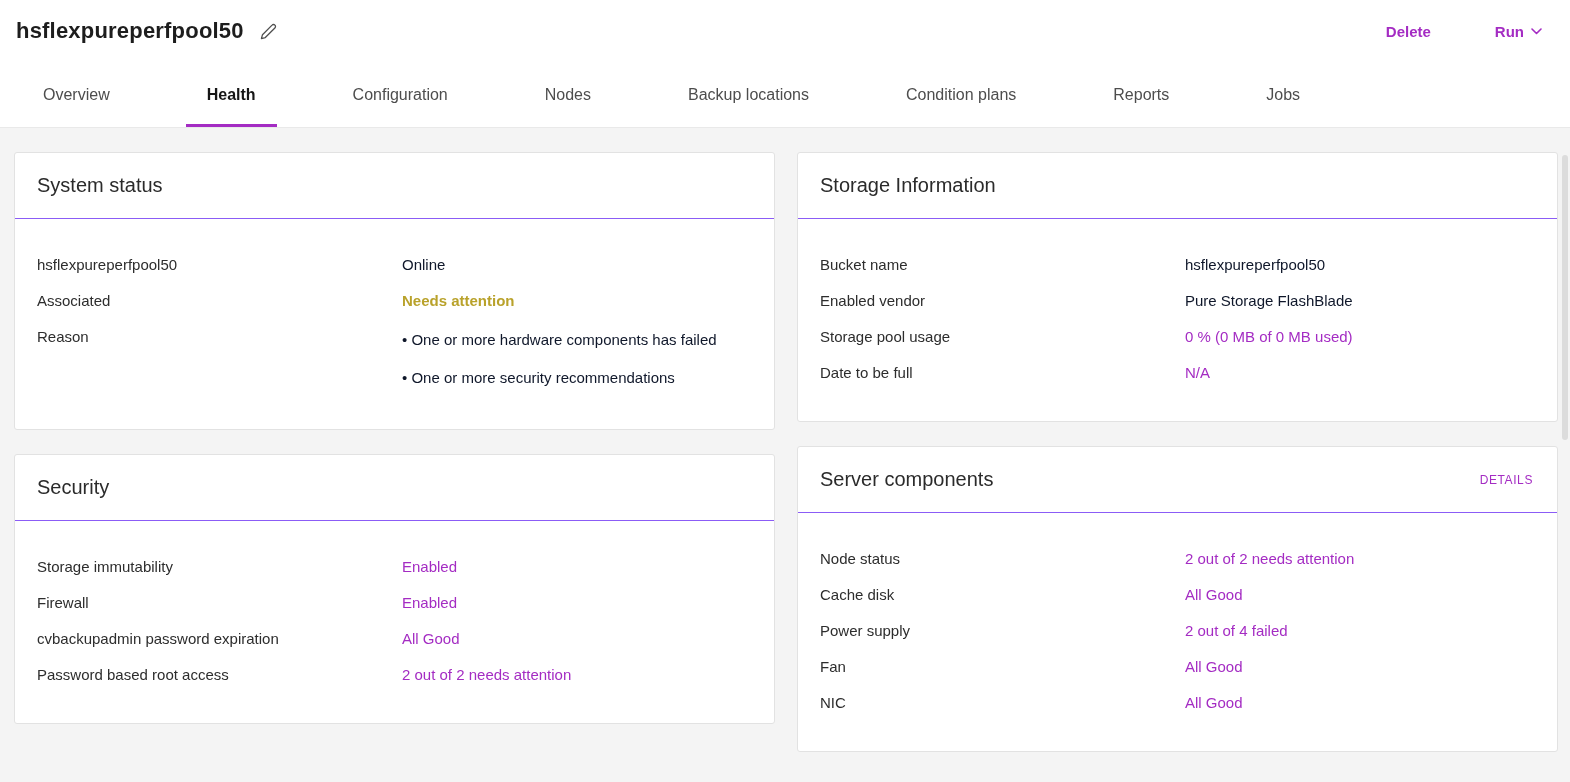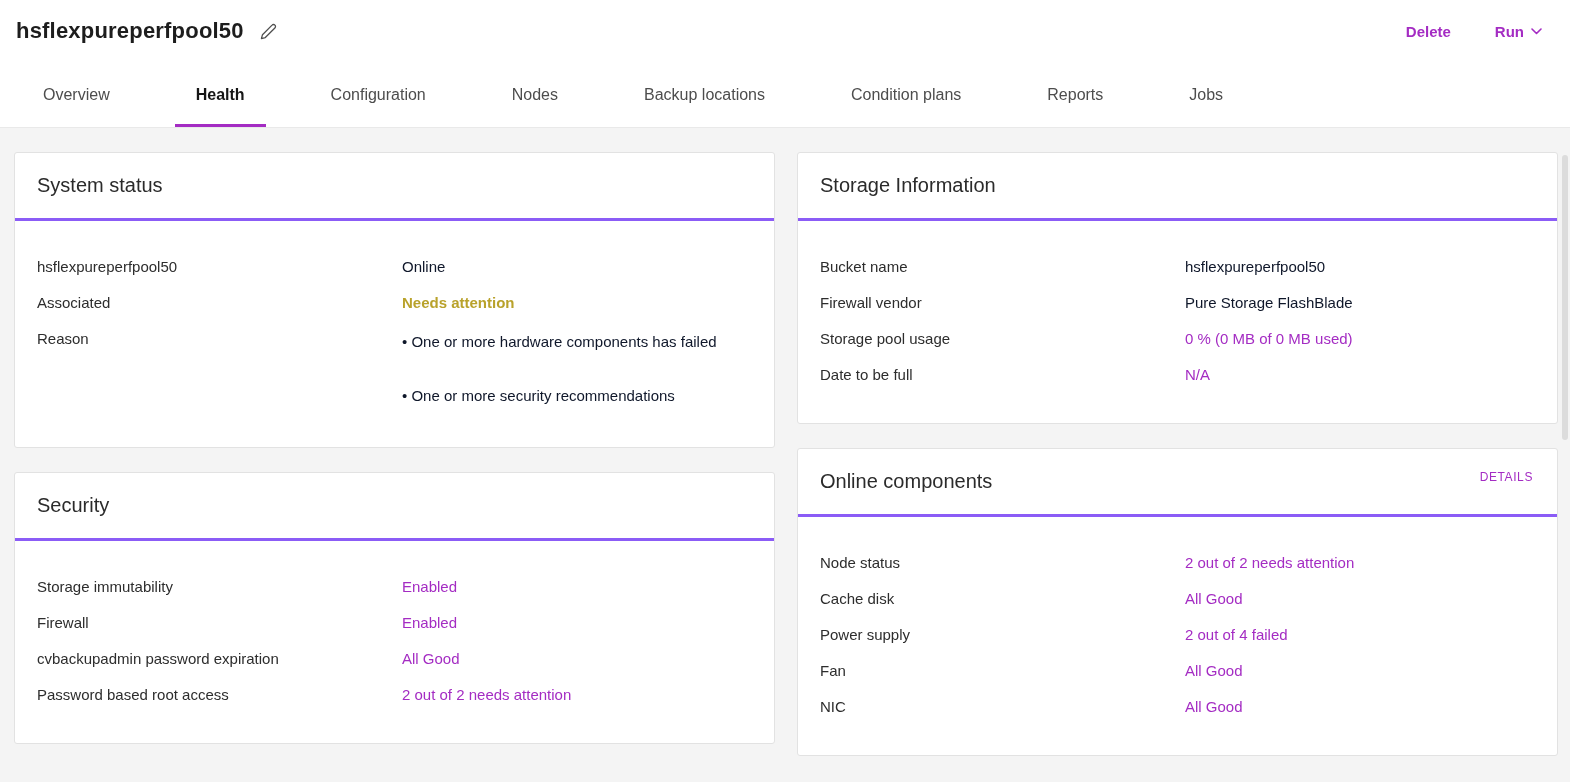--- a/index.html
+++ b/index.html
@@ -15,62 +15,62 @@
   }
   
   .topbar{
     background:#fff;height:62px;
     display:flex;align-items:center;justify-content:space-between;
     padding:0 28px 0 16px;
   }
   .title-wrap{display:flex;align-items:center;gap:16px;}
   .page-title{font-size:22px;font-weight:700;color:#1d1d1d;letter-spacing:.2px;}
   .edit-btn{display:flex;align-items:center;cursor:pointer;}
-  .actions{display:flex;align-items:center;gap:44px;}
+  .actions{display:flex;align-items:center;gap:64px;}
   .action{color:var(--accent);font-size:15px;font-weight:700;cursor:pointer;display:flex;align-items:center;gap:7px;}
   
   .tabs{
     background:#fff;height:66px;display:flex;align-items:stretch;
-    padding:0 0 0 0;border-bottom:1px solid #e9e9e9;
+    padding:0 0 0 0;border-bottom:1px solid #e9e9e9;gap:11px;
   }
   .tab{
     display:flex;align-items:center;padding:0 43px;
     font-size:16px;color:#4d4d4d;cursor:pointer;position:relative;
   }
   .tab.active{color:#161616;font-weight:700;}
   .tab.active::after{
     content:"";position:absolute;left:22px;right:22px;bottom:0;height:3px;
     background:var(--accent);
   }
   
   .content{
     padding:24px 12px 0 14px;
     display:grid;grid-template-columns:1fr 1fr;gap:24px 22px;align-items:start;
   }
   .col{display:flex;flex-direction:column;gap:24px;}
   .card{
     background:#fff;border:1px solid #e2e2e2;border-radius:3px;
   }
   .card-header{
-    padding:21px 24px 21px 22px;border-bottom:3px solid #8b5cf6;
-    display:flex;justify-content:space-between;
+    padding:21px 24px 21px 22px;border-bottom:1px solid #8b5cf6;
+    display:flex;align-items:center;justify-content:space-between;
   }
   .card-title{font-size:20px;color:#2b2b2b;}
   .details-link{
     color:var(--accent);font-size:12px;font-weight:400;letter-spacing:.6px;cursor:pointer;
   }
   .card-body{padding:28px 24px 30px 22px;}
   .info-row{display:flex;padding:8px 0;font-size:15px;line-height:20px;}
   .info-row .lbl{width:365px;flex:none;color:#2d2d2d;padding-right:12px;}
   .info-row .val{flex:1;color:#0f172a;}
   .val.link{color:var(--accent);cursor:pointer;}
   .val.warn{color:var(--warning);font-weight:bold;}
   .val.reason{max-width:330px;}
   .val.reason div{line-height:26px;}
-  .val.reason div + div{margin-top:28px;}
+  .val.reason div + div{margin-top:12px;}
   
   .scrollbar{
     position:fixed;right:2px;top:155px;width:6px;height:285px;
     background:#dcdcdc;border-radius:3px;
   }
 </style>
 </head>
 <body>
 
 <div class="topbar">
@@ -162,37 +162,37 @@
     <div class="card">
       <div class="card-header">
         <div class="card-title">Storage Information</div>
       </div>
       <div class="card-body">
         <div class="info-row">
           <div class="lbl">Bucket name</div>
           <div class="val">hsflexpureperfpool50</div>
         </div>
         <div class="info-row">
-          <div class="lbl">Firewall vendor</div>
+          <div class="lbl">Enabled vendor</div>
           <div class="val">Pure Storage FlashBlade</div>
         </div>
         <div class="info-row">
           <div class="lbl">Storage pool usage</div>
           <div class="val link">0 % (0 MB of 0 MB used)</div>
         </div>
         <div class="info-row">
           <div class="lbl">Date to be full</div>
           <div class="val link">N/A</div>
         </div>
       </div>
     </div>
 
     <div class="card">
       <div class="card-header">
-        <div class="card-title">Online components</div>
+        <div class="card-title">Server components</div>
         <div class="details-link">DETAILS</div>
       </div>
       <div class="card-body">
         <div class="info-row">
           <div class="lbl">Node status</div>
           <div class="val link">2 out of 2 needs attention</div>
         </div>
         <div class="info-row">
           <div class="lbl">Cache disk</div>
           <div class="val link">All Good</div>

